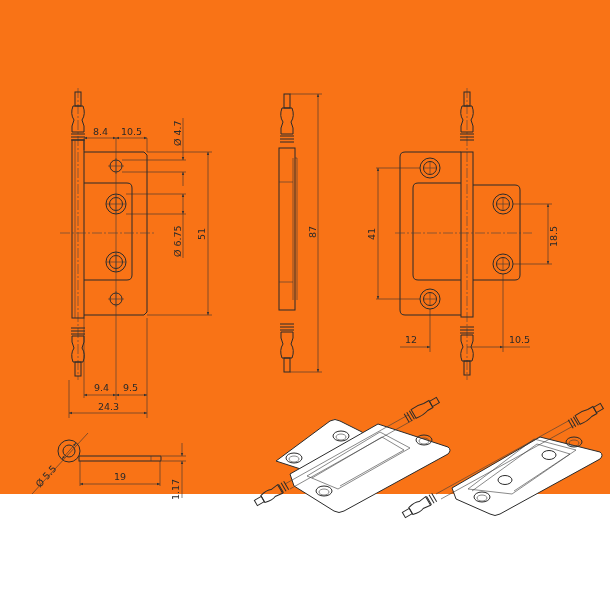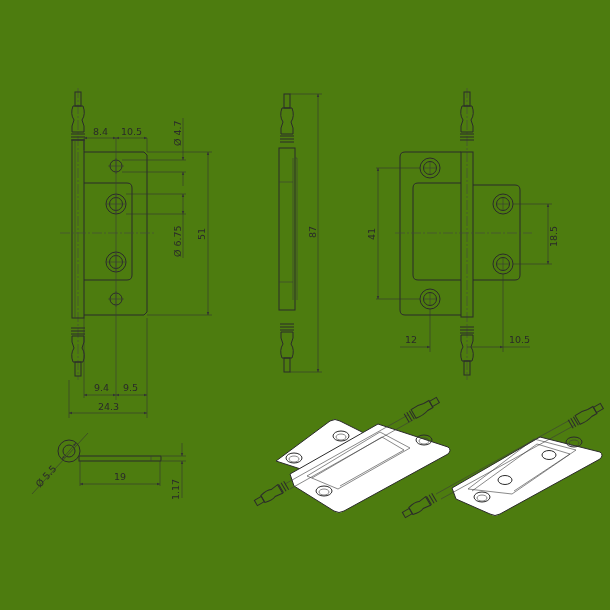--- a/index.html
+++ b/index.html
@@ -1,17 +1,17 @@
 <!DOCTYPE html>
 <html><head>
 <meta charset="utf-8">
 <style>
   html,body{margin:0;padding:0;background:#ffffff;}
   body{width:610px;height:610px;overflow:hidden;font-family:"DejaVu Sans",sans-serif;}
-  #sheet{position:relative;width:610px;height:610px;background:#4d7c0f;}
+  #sheet{position:relative;width:610px;height:494px;background:#f97316;}
   svg{position:absolute;left:0;top:0;}
   .ln{stroke:#2b2b2b;stroke-width:1;fill:none;}
   .thin{stroke:#3a3a3a;stroke-width:0.6;fill:none;}
   .cl{stroke:#444;stroke-width:0.6;fill:none;stroke-dasharray:10 2 2 2;}
   .dim{stroke:#333;stroke-width:0.6;fill:none;}
   .fillw{fill:#fff;}
   text.lbl{font-family:"DejaVu Sans",sans-serif;font-size:9.5px;fill:#2a2a2a;}
 </style>
 </head>
 <body>

